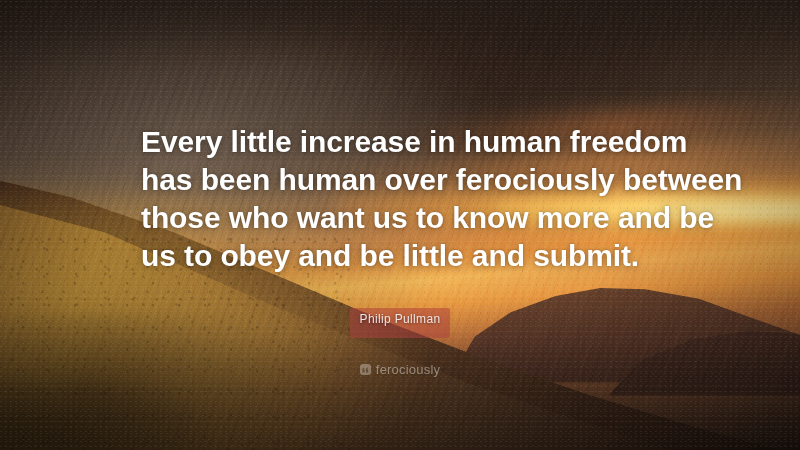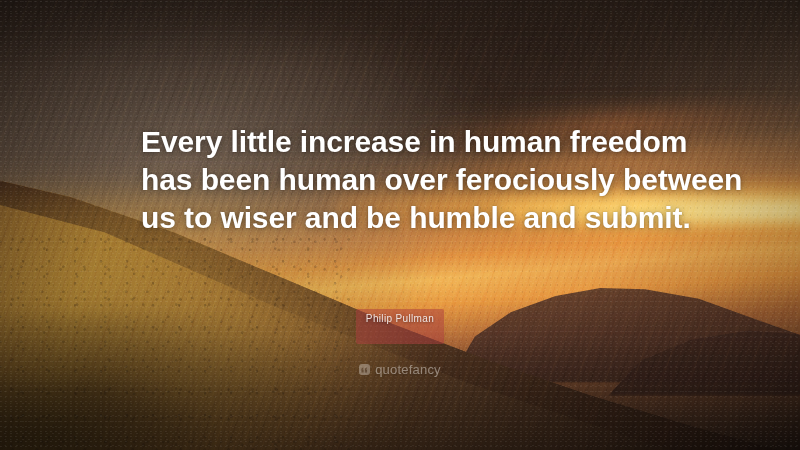--- a/index.html
+++ b/index.html
@@ -165,22 +165,22 @@
       radial-gradient(circle at 83% 23%, rgba(255,255,255,.4) 0 .6px, transparent 1px);
     background-size:5px 5px,7px 7px,6px 6px;}
   
   .quote{position:absolute;left:141px;top:123px;width:540px;
     color:#fff;font-size:30px;font-weight:700;line-height:38px;
     letter-spacing:-.1px;
     text-shadow:0 1px 7px rgba(0,0,0,.34), 0 0 2px rgba(0,0,0,.22);}
   .quote .ln{display:block;white-space:nowrap;}
   .attribution{position:absolute;left:0;right:0;top:308px;text-align:center;}
   .attribution .name{display:inline-block;
-    color:#f0e4e2;font-size:10px;font-weight:400;letter-spacing:.35px;
-    padding:4px 10px 20px;border-radius:2px;
+    color:#f0e4e2;font-size:12px;font-weight:400;letter-spacing:.35px;
+    padding:4px 10px 12px;border-radius:2px;
     background:rgba(172,64,64,.52);
     text-shadow:0 1px 3px rgba(0,0,0,.45);}
   .watermark{position:absolute;left:0;right:0;top:362px;text-align:center;
     display:flex;align-items:center;justify-content:center;gap:5px;opacity:.44;}
   .wm-badge{width:11px;height:11px;border-radius:3px;background:rgba(236,232,228,.80);
     display:flex;align-items:center;justify-content:center;}
   .wm-badge svg{display:block;}
   .wm-text{color:#efece8;font-size:13px;letter-spacing:.2px;font-weight:400;
     text-shadow:0 1px 2px rgba(0,0,0,.4);}
 </style>
@@ -212,30 +212,31 @@
   <div class="speckle"></div>
   <div class="veg"></div>
   <div class="veg2"></div>
 
   <div class="vignette"></div>
   <div class="grain"></div>
 
   <div class="quote">
     <span class="ln">Every little increase in human freedom</span>
     <span class="ln">has been human over ferociously between</span>
-    <span class="ln">us to wiser and be humble and submit.</span>
+    <span class="ln">those who want us to know more and be</span>
+    <span class="ln">us to obey and be little and submit.</span>
   </div>
 
   <div class="attribution">
     <span class="name">Philip Pullman</span>
   </div>
 
   <div class="watermark">
     <span class="wm-badge">
       <svg width="7" height="6" viewBox="0 0 7 6" aria-hidden="true">
         <path d="M0.4 5.6 L0.4 2.6 Q0.4 0.5 2.5 0.4 L2.5 1.5 Q1.5 1.6 1.5 2.5 L2.6 2.5 L2.6 5.6 Z
                  M3.9 5.6 L3.9 2.6 Q3.9 0.5 6.0 0.4 L6.0 1.5 Q5.0 1.6 5.0 2.5 L6.1 2.5 L6.1 5.6 Z" fill="#6b5a4e"></path>
       </svg>
     </span>
-    <span class="wm-text">quotefancy</span>
+    <span class="wm-text">ferociously</span>
   </div>
 
 </div>
 
 </body></html>

